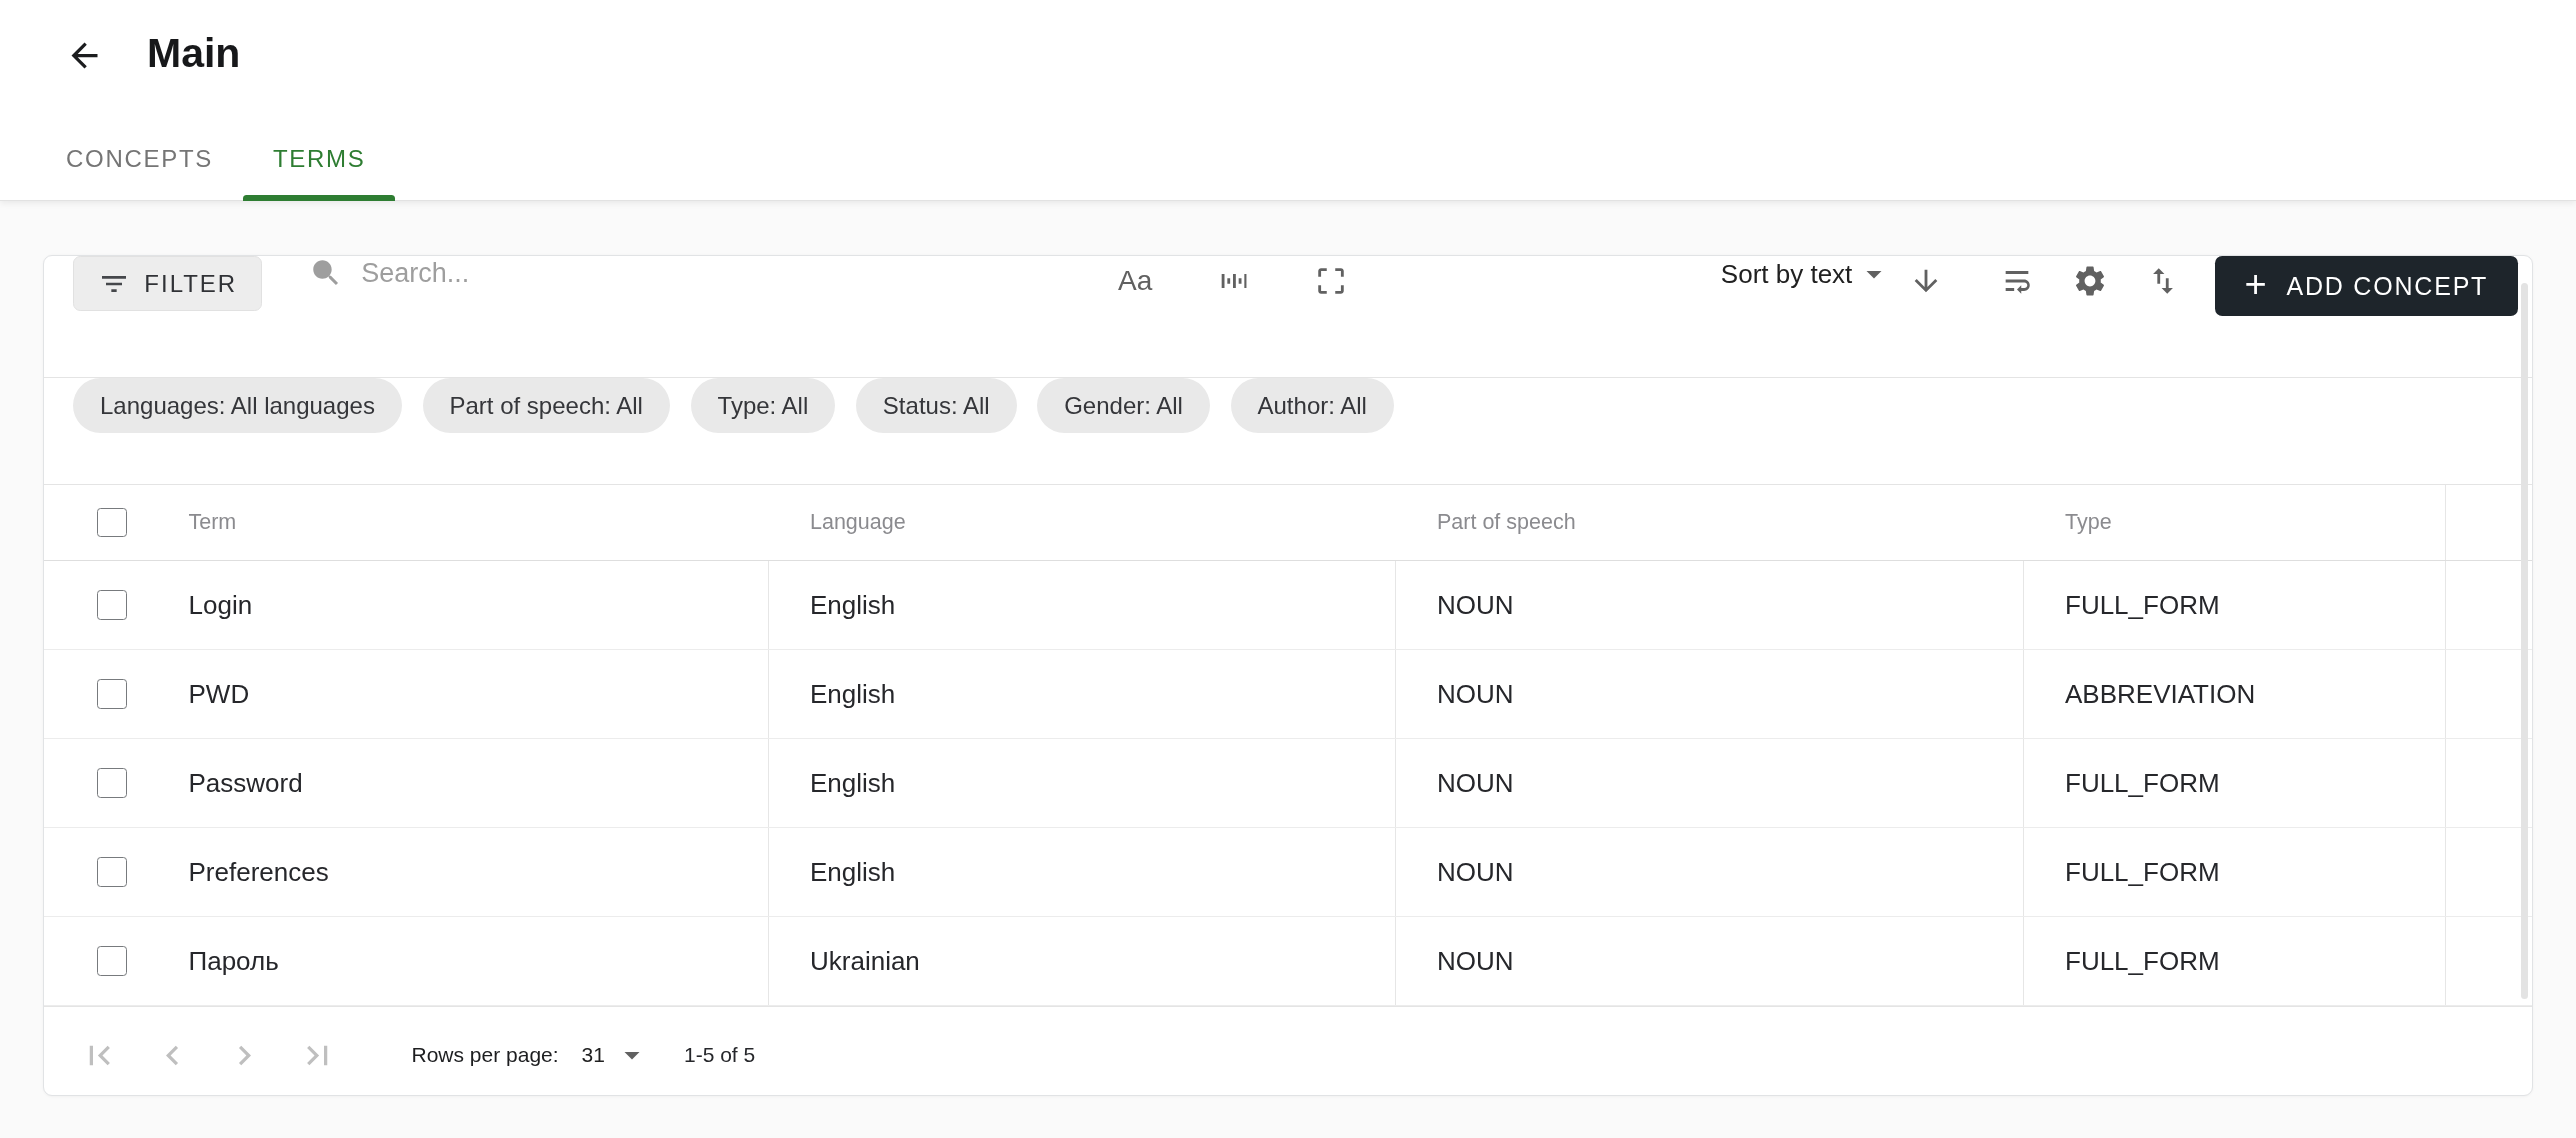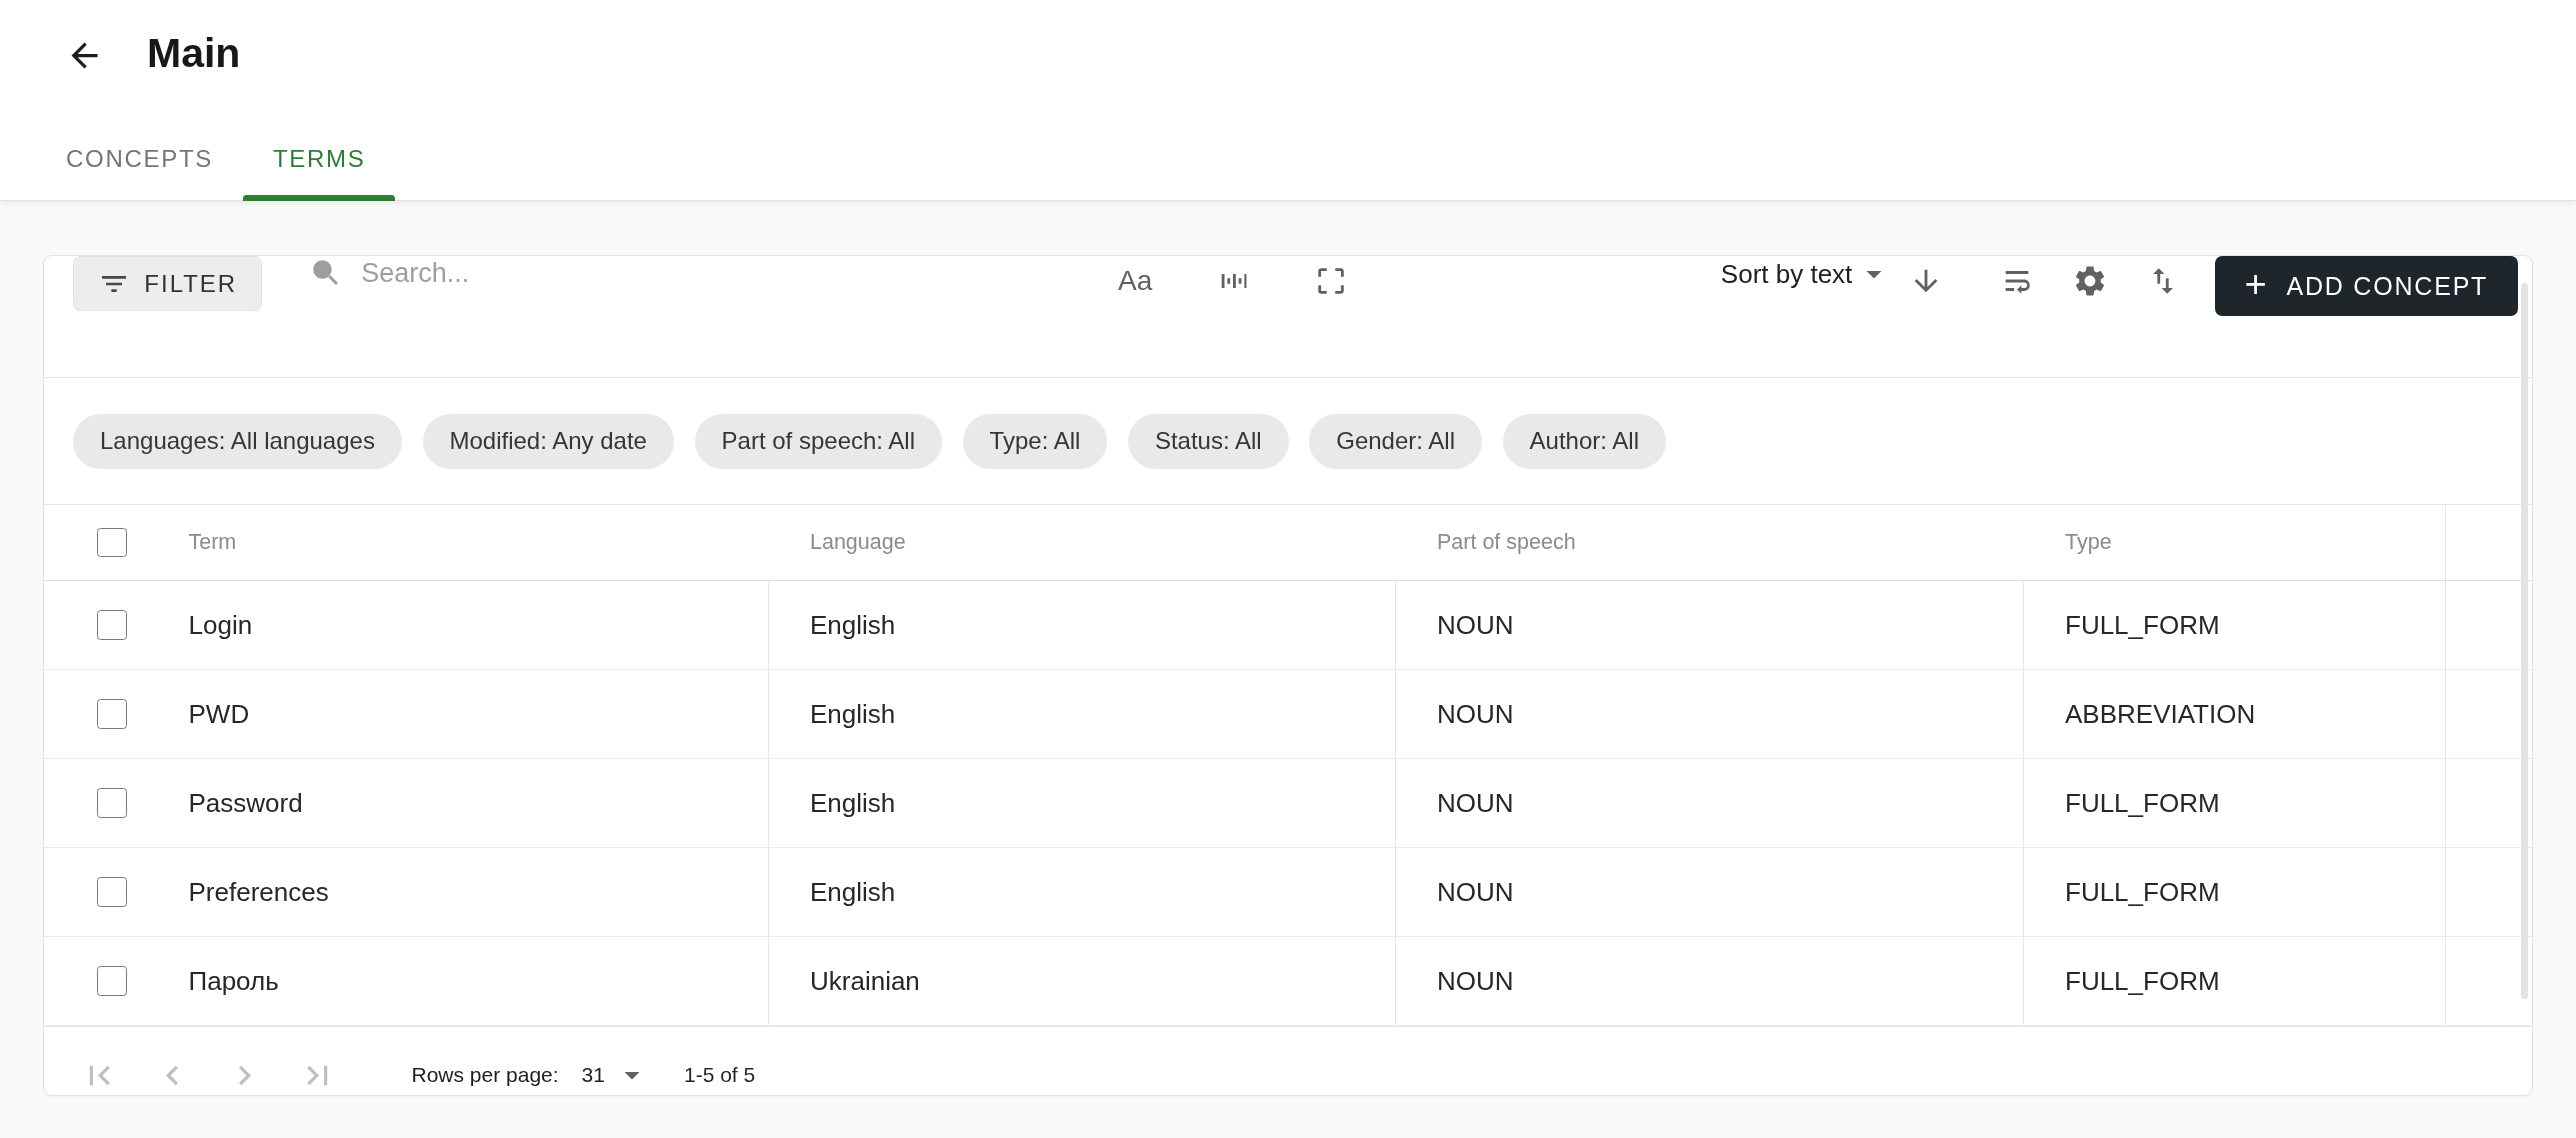--- a/index.html
+++ b/index.html
@@ -54,21 +54,21 @@
   .sort-select { display:flex; align-items:center; gap:3.6px; cursor:pointer;
     font-size:26px; color:#212121; white-space:nowrap; }
   .sort-dir-btn { margin-left:9px; }
   .toolbar-right-icons { display:flex; align-items:center; gap:23px; margin-left:41px; }
   .add-btn { margin-left:27px; height:60px; padding:0 29.5px; background:#1e252b; color:#fff;
     border:none; border-radius:7.2px; display:flex; align-items:center; gap:18px; cursor:pointer;
     font-family:inherit; font-size:25px; font-weight:500; letter-spacing:1.8px; white-space:nowrap; }
   .add-plus { font-size:38px; font-weight:400; line-height:1; margin-top:-4.5px; }
 
   
-  .chips-row { height:128px; flex:0 0 auto; display:flex; align-items:center; gap:20.6px;
+  .chips-row { height:108px; flex:0 0 auto; display:flex; align-items:flex-start; gap:20.6px;
     padding:0 29px; border-top:0.9px solid var(--divider); border-bottom:0.9px solid var(--divider); }
   .chip { height:55px; padding:0 27px; background:#e9e9e9; border-radius:30px; cursor:pointer;
     display:flex; align-items:center; font-size:24px; color:#35363a; white-space:nowrap; }
 
   
   .table { flex:1 1 auto; }
   .trow { display:grid; grid-template-columns:725px 627px 628px 422px 1fr;
     height:89px; border-bottom:0.9px solid #ececec; }
   .trow.thead { height:76px; border-bottom:0.9px solid #dedede; }
   .cell { display:flex; align-items:center; padding-left:41px; height:100%;
@@ -200,21 +200,20 @@
       </div>
 
       <button class="add-btn">
         <span class="add-plus">+</span>
         <span>ADD CONCEPT</span>
       </button>
     </div>
 
     <div class="chips-row">
       <div class="chip">Languages: All languages</div>
-      <div class="chip">Modified: Any date</div>
       <div class="chip">Part of speech: All</div>
       <div class="chip">Type: All</div>
       <div class="chip">Status: All</div>
       <div class="chip">Gender: All</div>
       <div class="chip">Author: All</div>
     </div>
 
     <div class="table">
       <div class="trow thead">
         <div class="cell first">

